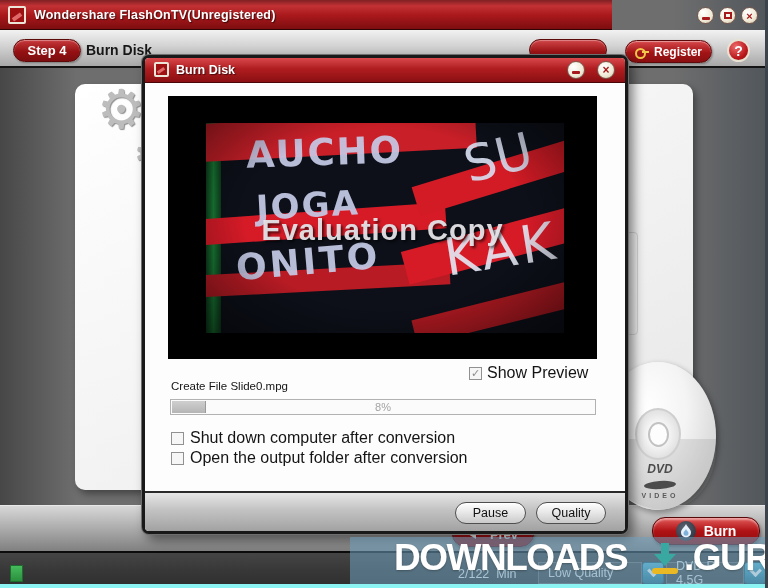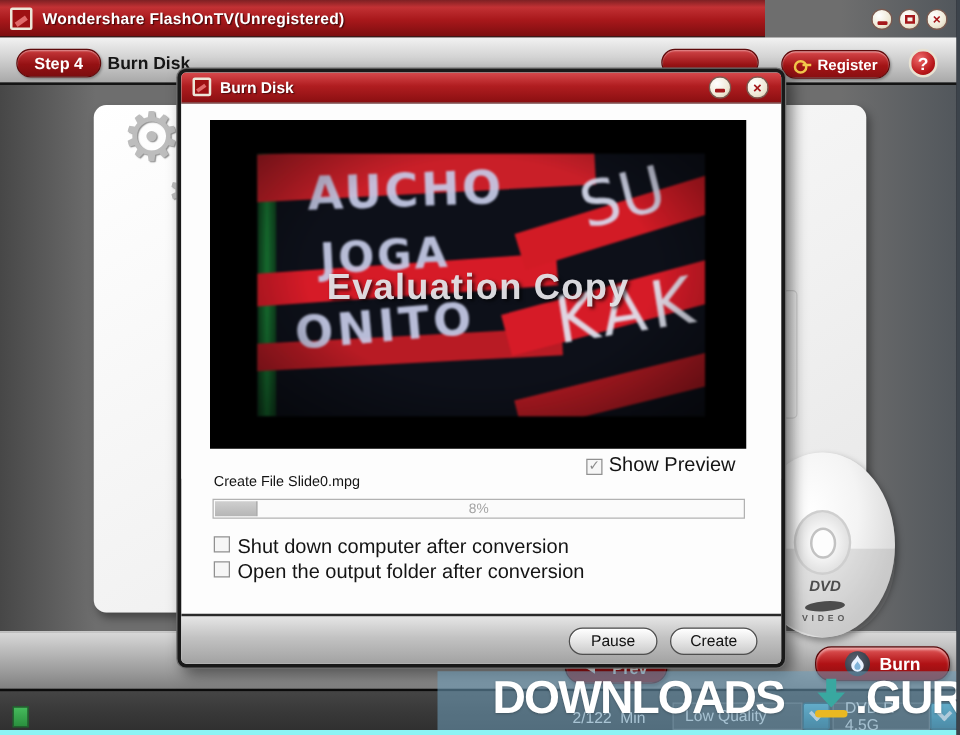--- a/index.html
+++ b/index.html
@@ -181,21 +181,21 @@
     display:flex; align-items:center; justify-content:center; font-size:11px; cursor:pointer; }
   .check-gray { color:#8b8b8b; font-weight:bold; line-height:1; }
   .small-label { font-size:16px; color:#141414; }
   .create-file { position:absolute; left:26px; top:297px; font-size:11.5px; color:#141414; }
   .progress { position:absolute; left:25px; top:316px; width:426px; height:16px;
     border:1px solid #b2b2b2; background:#fbfbfb; }
   .progress-fill { position:absolute; left:1px; top:1px; height:12px;
     background:linear-gradient(180deg,#cfcfcf,#b5b5b5); border-right:1px solid #9a9a9a; }
   .progress-label { position:absolute; left:0; top:1px; width:100%; text-align:center;
     font-size:11px; color:#a4a4a4; }
-  .opt-row { position:absolute; left:26px; display:flex; align-items:flex-start; gap:6px; }
+  .opt-row { position:absolute; left:26px; display:flex; align-items:center; gap:6px; }
   .opt1 { top:346px; } .opt2 { top:366px; }
 
   .dlg-strip { position:absolute; left:0; bottom:0; width:100%; height:40px;
     background:linear-gradient(180deg,#e6e6e6,#c2c2c2 45%,#a2a2a2); border-top:2px solid #2a2a2a; }
   .dlg-btn { position:absolute; top:9px; height:22px; border-radius:11px; border:1px solid #4f4f4f;
     background:linear-gradient(180deg,#ffffff,#e6e6e6 50%,#cacaca);
     font-size:12.5px; color:#111; display:flex; align-items:center; justify-content:center; cursor:pointer;
     box-shadow:inset 0 1px 0 #fff; }
   .pause-btn { right:99px; width:71px; }
   .cancel-btn { right:19px; width:70px; }
@@ -330,21 +330,21 @@
         <span class="small-label">Shut down computer after conversion</span>
       </div>
       <div class="opt-row opt2">
         <span class="checkbox"></span>
         <span class="small-label">Open the output folder after conversion</span>
       </div>
     </div>
 
     <div class="dlg-strip">
       <div class="dlg-btn pause-btn">Pause</div>
-      <div class="dlg-btn cancel-btn">Create</div>
+      <div class="dlg-btn cancel-btn">Quality</div>
     </div>
   </div>
 
   <div class="wm-band">
     <div class="wm-text">DOWNLOADS</div>
     <div class="wm-icon">
       <span class="stem"></span>
         <span class="tri"></span>
         <span class="tray"></span>
     </div>

